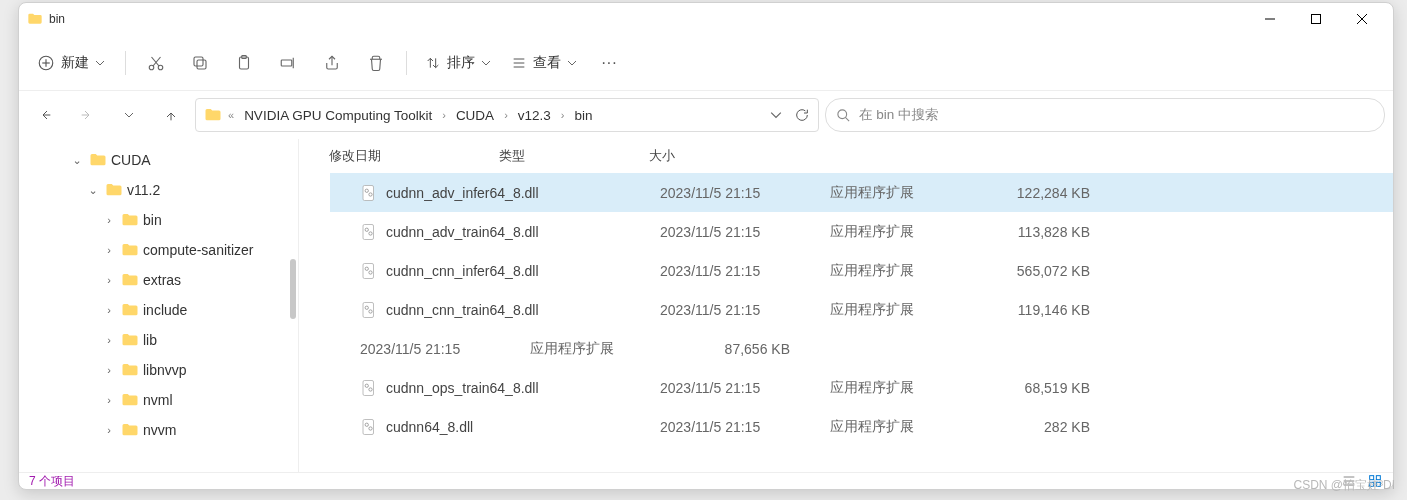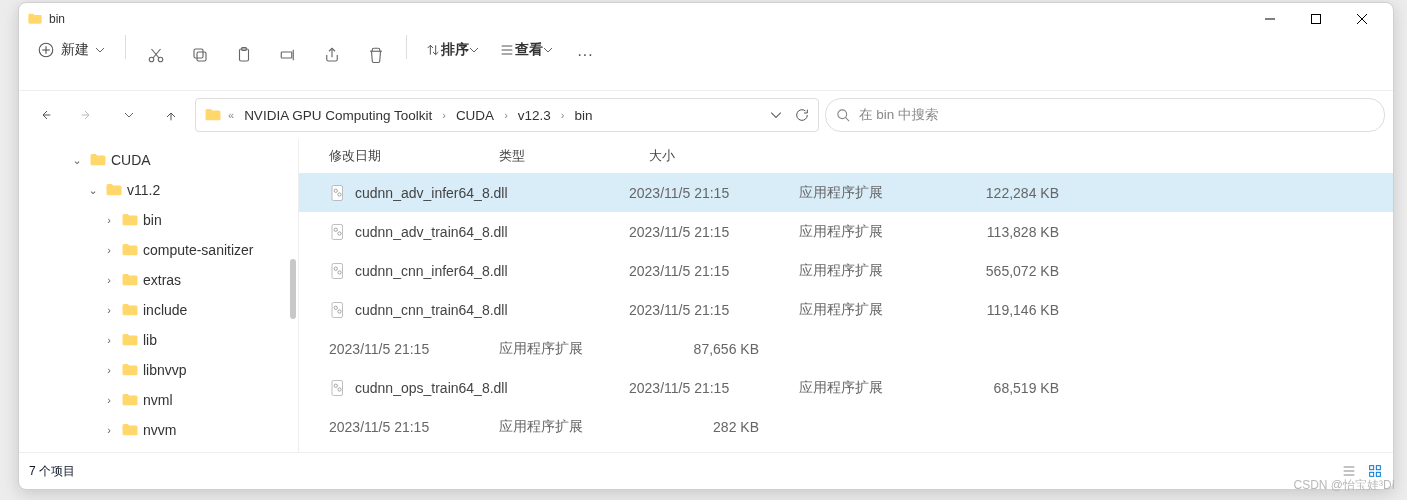--- a/index.html
+++ b/index.html
@@ -5,53 +5,53 @@
   * { box-sizing: border-box; margin: 0; padding: 0; font-family: "Segoe UI", "Microsoft YaHei", sans-serif; }
   body { background: #ececec; width: 1407px; height: 500px; overflow: hidden; position: relative; }
   .window { position: absolute; top: 2px; left: 18px; width: 1376px; height: 488px; background: #fff; border: 1px solid #d0d0d0; border-radius: 8px; box-shadow: 0 4px 16px rgba(0,0,0,0.15); display: flex; flex-direction: column; }
   .titlebar { height: 32px; display: flex; align-items: center; padding: 0 8px; }
   .titlebar .folder-mini { width: 16px; height: 16px; margin-right: 6px; }
   .titlebar .title { font-size: 12px; color: #333; flex: 0 0 auto; }
   .titlebar .spacer { flex: 1; }
   .win-controls { display: flex; }
   .win-btn { width: 46px; height: 32px; display: flex; align-items: center; justify-content: center; color: #000; }
   .win-btn svg { stroke: #000; }
-  .toolbar { height: 56px; display: flex; align-items: flex-start; padding: 0 8px; border-bottom: 1px solid #eee; gap: 4px; }
+  .toolbar { height: 56px; display: flex; align-items: center; padding: 0 8px; border-bottom: 1px solid #eee; gap: 4px; }
   .new-btn { display: flex; align-items: center; gap: 6px; padding: 6px 10px; border-radius: 4px; color: #333; font-size: 14px; }
   .tb-icon { width: 40px; height: 40px; display: flex; align-items: center; justify-content: center; color: #555; }
   .tb-sep { width: 1px; height: 24px; background: #ddd; margin: 0 6px; }
-  .tb-label-btn { display: flex; align-items: center; padding: 6px 8px; color: #333; font-size: 14px; font-weight: bold; }
+  .tb-label-btn { display: flex; align-items: center; gap: 6px; padding: 6px 8px; color: #333; font-size: 14px; }
   .navbar { height: 48px; display: flex; align-items: center; padding: 0 8px; gap: 6px; }
   .nav-btn { width: 36px; height: 36px; display: flex; align-items: center; justify-content: center; color: #555; }
   .nav-btn.disabled { color: #bbb; }
   .addr { flex: 1; height: 34px; border: 1px solid #ddd; border-radius: 4px; display: flex; align-items: center; padding: 0 8px; gap: 4px; font-size: 13.5px; color: #333; }
   .crumb { display: flex; gap: 2px; padding: 2px 4px; }
   .chev-sep { color: #888; font-size: 11px; padding: 0 2px; }
   .addr-end { margin-left: auto; display: flex; align-items: center; gap: 12px; }
   .search { width: 560px; height: 34px; border: 1px solid #ddd; border-radius: 16px; display: flex; align-items: center; padding: 0 10px; gap: 8px; color: #888; font-size: 13.5px; }
   .body { flex: 1; display: flex; min-height: 0; }
   .side { width: 280px; border-right: 1px solid #eee; padding-top: 6px; overflow: hidden; position: relative; }
   .tree-row { display: flex; align-items: center; height: 30px; font-size: 14px; color: #333; gap: 4px; }
   .tree-row .tw { width: 16px; display: flex; justify-content: center; color: #666; font-size: 11px; }
   .side-scroll { position: absolute; right: 2px; top: 120px; width: 6px; height: 60px; background: #c8c8c8; border-radius: 3px; }
   .main { flex: 1; display: flex; flex-direction: column; }
   .cols { display: flex; height: 34px; align-items: center; font-size: 13px; color: #444; padding-left: 30px; }
   .col-name { width: 300px; display: flex; align-items: center; gap: 100px; }
   .col-date { width: 170px; }
   .col-type { width: 150px; }
   .col-size { width: 110px; text-align: right; }
   .rows { flex: 1; overflow: hidden; }
-  .row { display: flex; height: 39px; align-items: center; padding-left: 30px; font-size: 14px; color: #444; }
+  .row { display: flex; height: 39px; align-items: center; padding-left: 30px; font-size: 14px; color: #444; margin-left: 31px; }
   .row.sel { background: #d9edf9; }
   .cell-name { width: 300px; display: flex; align-items: center; gap: 8px; }
   .cell-date { width: 170px; color: #666; }
   .cell-type { width: 150px; color: #666; }
   .cell-size { width: 110px; text-align: right; color: #666; }
   .file-ico { width: 18px; height: 18px; flex: 0 0 auto; }
-  .status { height: 37px; border-top: 1px solid #eee; display: flex; align-items: center; padding: 0 10px; font-size: 12px; color: #0f172a; justify-content: space-between; }
+  .status { height: 17px; border-top: 1px solid #eee; display: flex; align-items: center; padding: 0 10px; font-size: 12px; color: #a21caf; justify-content: space-between; }
   .view-icons { display: flex; gap: 10px; color: #555; }
   .watermark { position: absolute; right: 12px; bottom: 6px; font-size: 12px; color: #b8b8b8; }
   .folder-svg { width: 18px; height: 18px; }
 </style>
 </head>
 <body>
 
 <div class="window">
 
   <div class="titlebar">
@@ -369,20 +369,28 @@
                 <circle cx="9" cy="9" r="2.2" fill="none" stroke="#888" stroke-width="1"></circle>
                 <circle cx="14" cy="14" r="2.2" fill="none" stroke="#888" stroke-width="1"></circle>
               </svg>
       <span>cudnn_ops_train64_8.dll</span>
     </div>
     <div class="cell-date">2023/11/5 21:15</div>
     <div class="cell-type">应用程序扩展</div>
     <div class="cell-size">68,519 KB</div>
           </div>
           <div class="row">
+    <div class="cell-name">
+      <svg class="file-ico" viewBox="0 0 24 24">
+                <rect x="4" y="2" width="14" height="20" rx="2" fill="#fff" stroke="#aaa" stroke-width="1"></rect>
+                <circle cx="9" cy="9" r="2.2" fill="none" stroke="#888" stroke-width="1"></circle>
+                <circle cx="14" cy="14" r="2.2" fill="none" stroke="#888" stroke-width="1"></circle>
+              </svg>
+      <span>cudnn64_8.dll</span>
+    </div>
     <div class="cell-date">2023/11/5 21:15</div>
     <div class="cell-type">应用程序扩展</div>
     <div class="cell-size">282 KB</div>
           </div>
         </div>
     </div>
   </div>
 
   <div class="status">
     <span>7 个项目</span>

